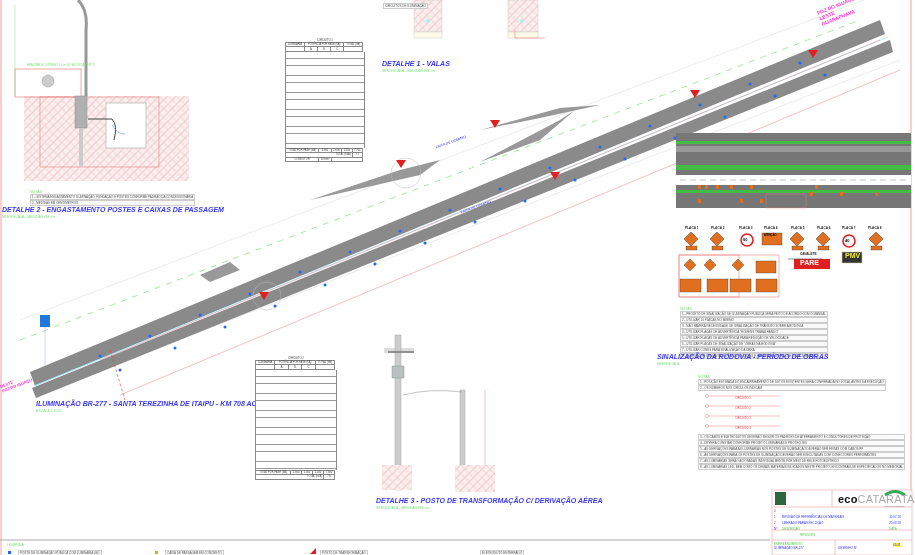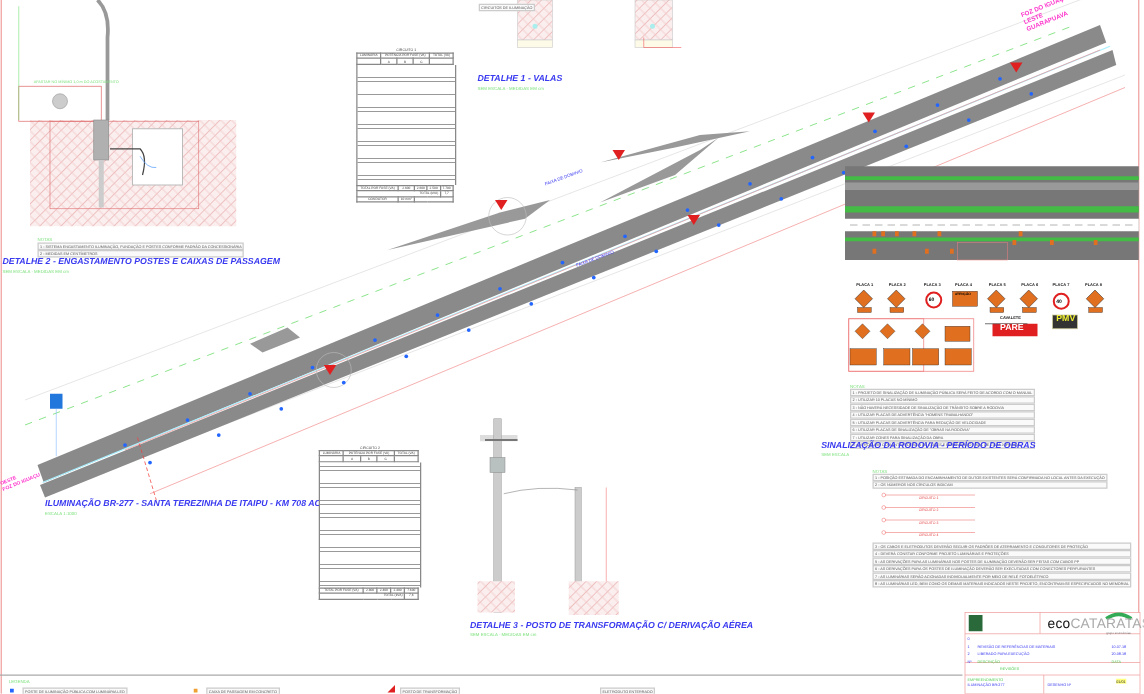--- a/index.html
+++ b/index.html
@@ -6,21 +6,21 @@
   body{width:915px;height:555px;position:relative;overflow:hidden;font-family:"Liberation Sans",sans-serif;}
   .abs{position:absolute;}
   .title{color:#3a3af0;font-style:italic;font-weight:bold;font-size:7px;white-space:nowrap;}
   .sub{color:#7de07d;font-size:3.5px;white-space:nowrap;}
   .note{font-size:3px;color:#555;white-space:nowrap;border:0.5px solid #ccc;padding:0 1px;background:#fafafa;}
   .magenta{color:#ff33cc;font-weight:bold;font-size:6px;white-space:nowrap;}
   .tbl{border-collapse:collapse;font-size:2.6px;color:#444;}
   .tbl td{border:0.4px solid #888;padding:0 1px;height:3.4px;text-align:center;}
   .plabel{font-size:3.2px;font-weight:bold;color:#222;white-space:nowrap;}
   .eco{font-size:11px;color:#333;letter-spacing:0.2px;}
-  .eco b{font-weight:normal;color:#111;}
+  .eco b{font-weight:bold;color:#111;}
   .eco span{color:#aaa;}
   .tb td{font-size:3px;color:#3a3af0;}
 </style>
 </head>
 <body>
 
 <svg class="abs" style="left:0;top:0" width="915" height="555" viewBox="0 0 915 555">
   <defs>
     <pattern id="hatch" width="6" height="6" patternUnits="userSpaceOnUse" patternTransform="rotate(45)">
       <rect width="6" height="6" fill="#fbeeee"></rect>

